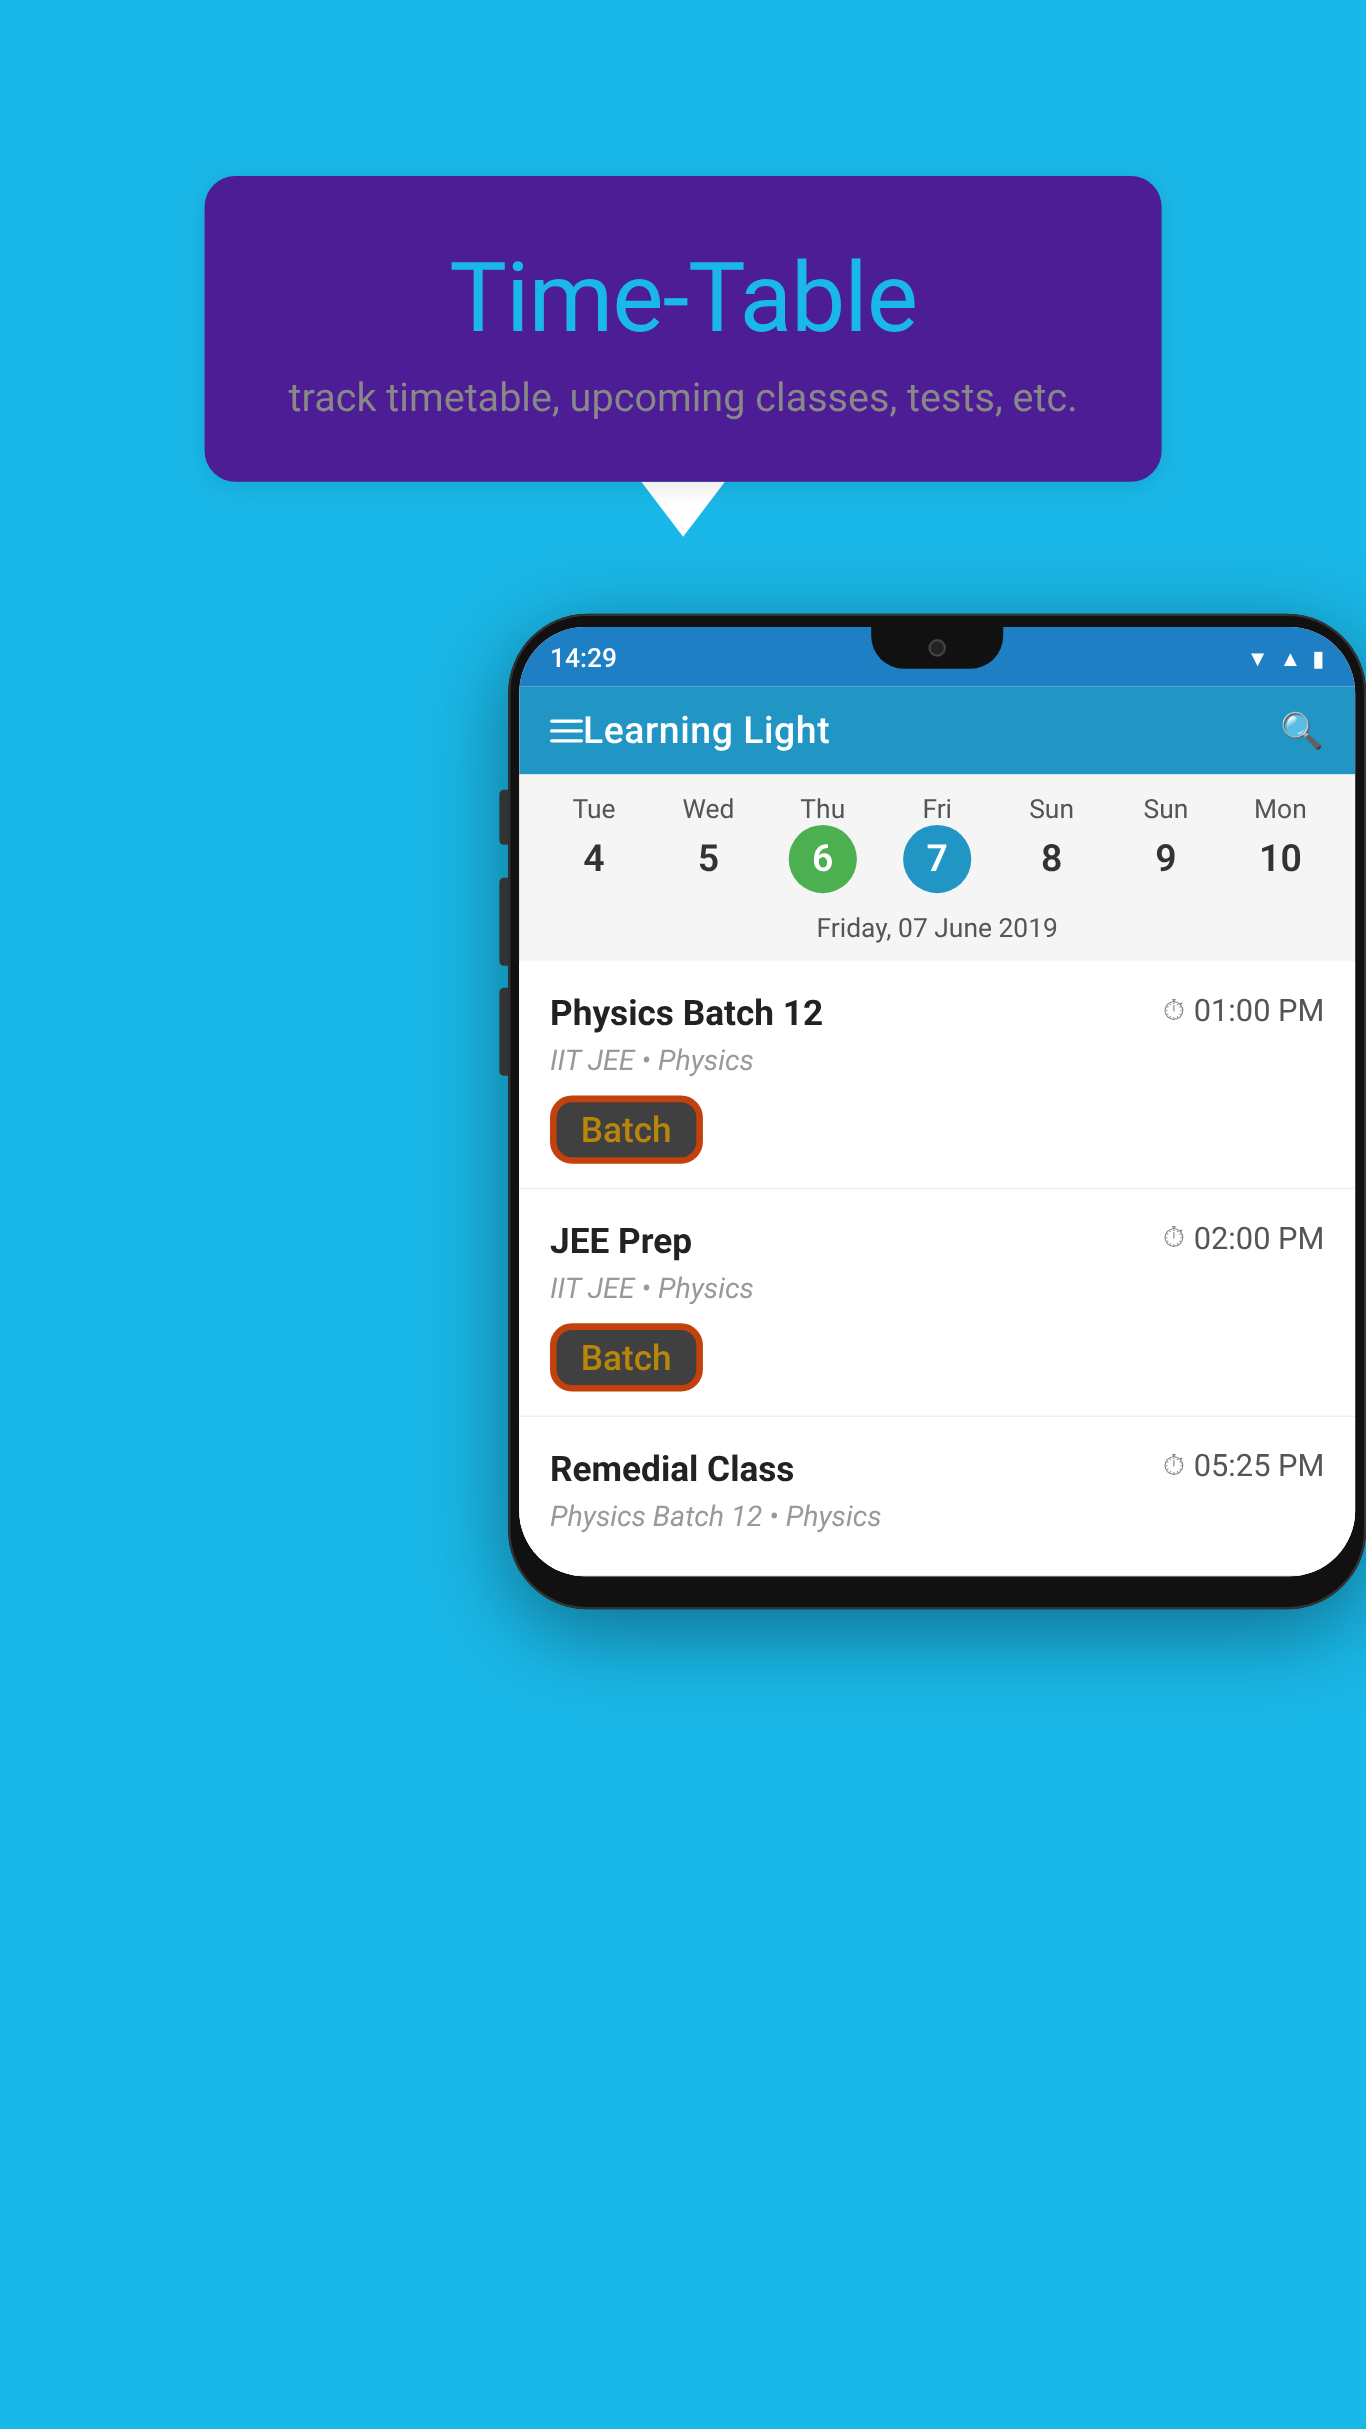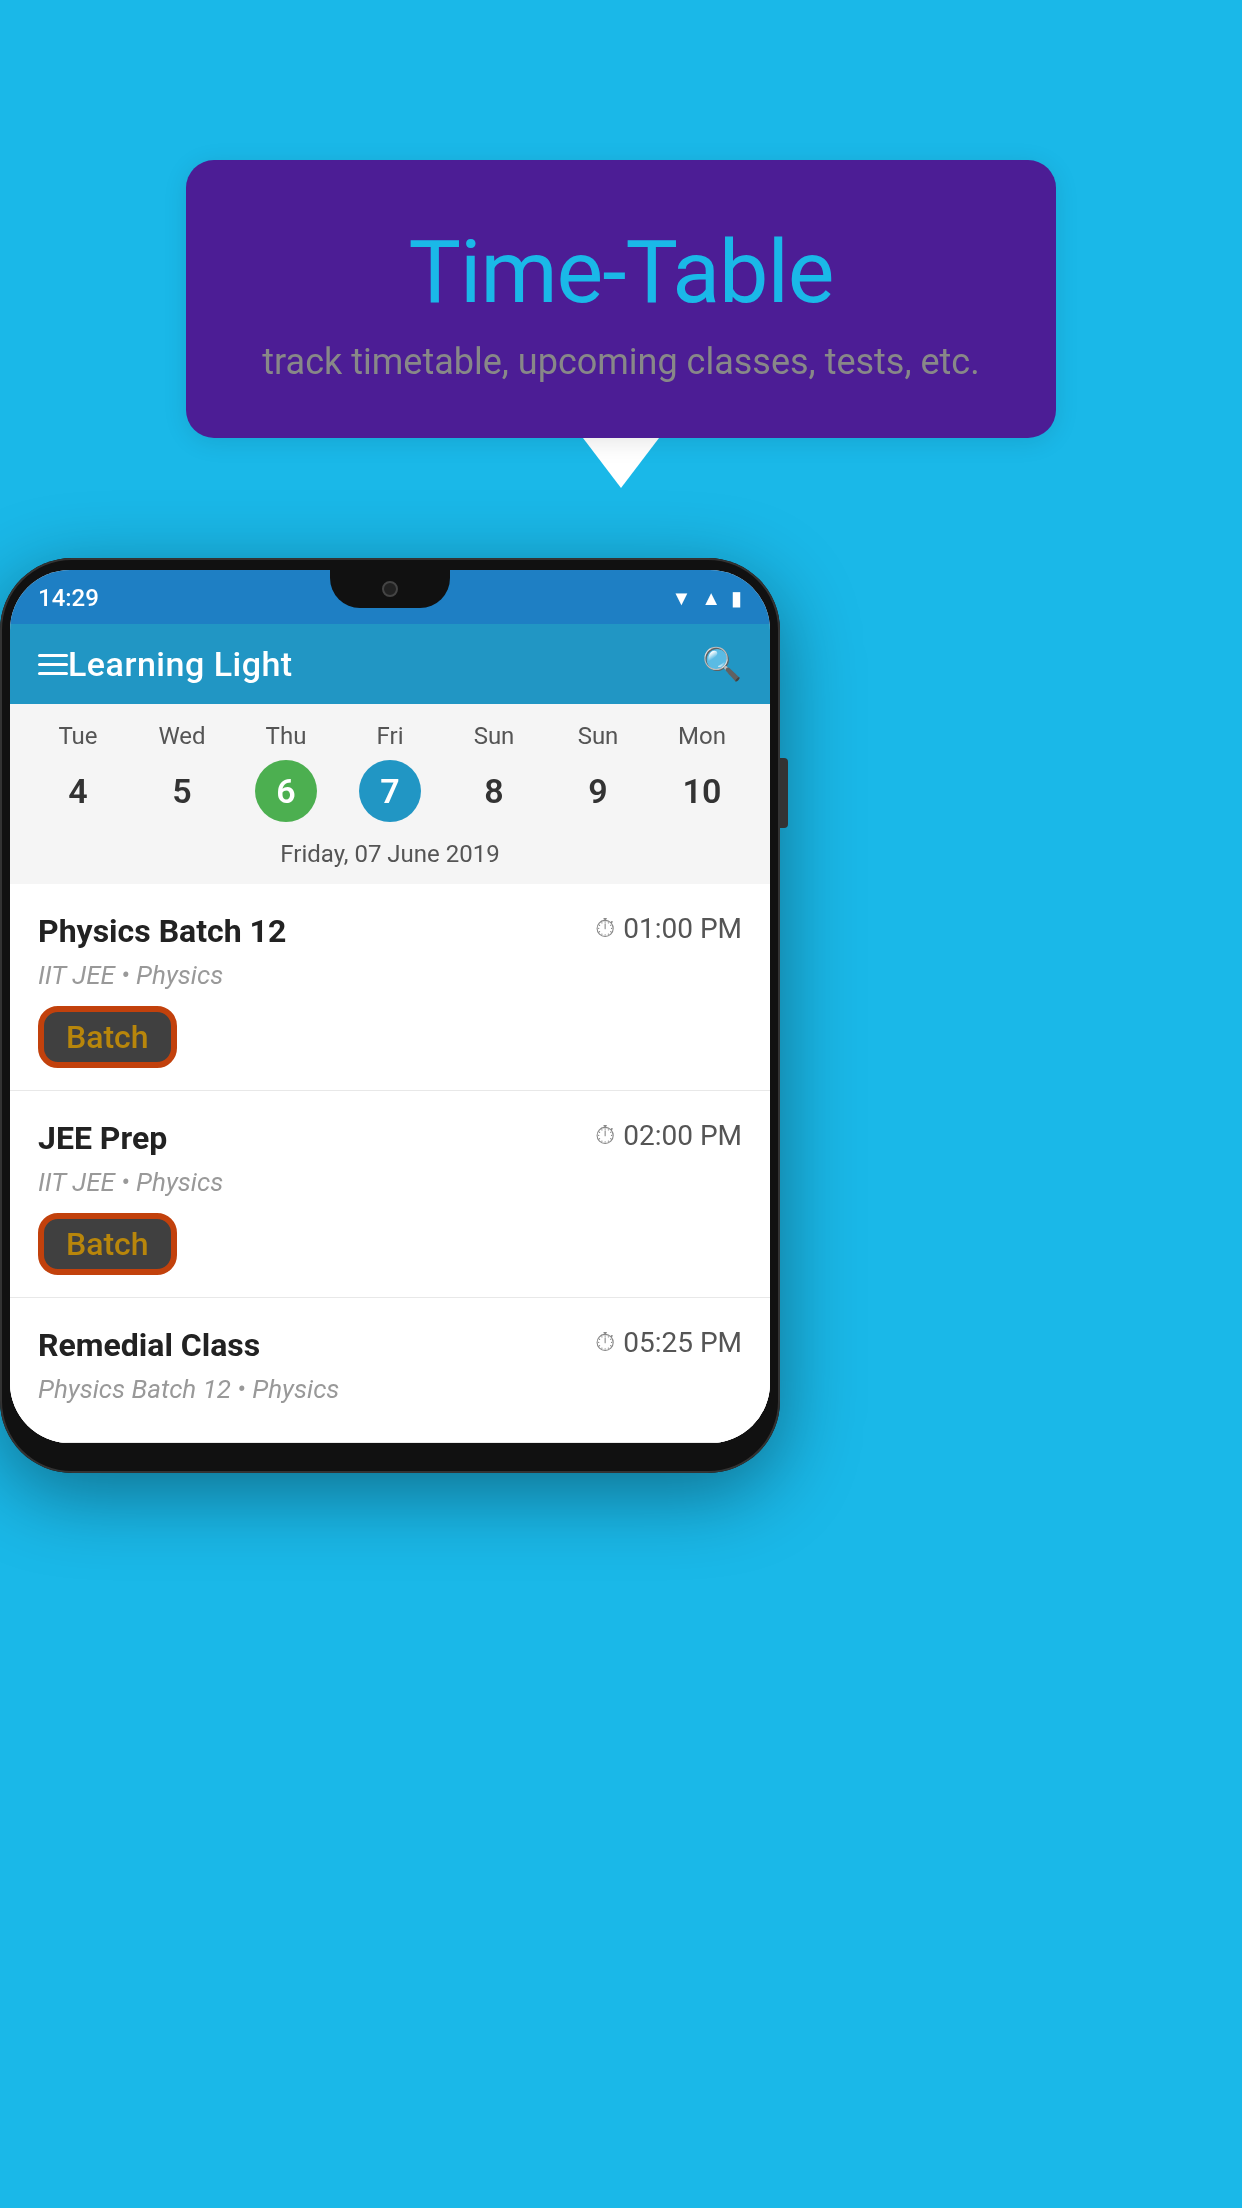--- a/index.html
+++ b/index.html
@@ -50,21 +50,21 @@
       border-left: 38px solid transparent;
       border-right: 38px solid transparent;
       border-top: 50px solid white;
       margin-top: 0px;
     }
 
     
     .phone-wrap {
       margin-top: 70px;
       display: flex;
-      justify-content: flex-start;
+      justify-content: flex-end;
       width: 100%;
       border-radius: 21px;
     }
     .phone {
       width: 780px;
       background: #111;
       border-radius: 72px;
       padding: 12px 10px 30px;
       box-shadow: 0 20px 80px rgba(0,0,0,0.4), inset 0 0 0 2px #333;
       position: relative;
@@ -169,21 +169,20 @@
     }
     .days-row {
       display: flex;
       justify-content: space-around;
       padding: 0 16px 8px;
     }
     .day-col {
       display: flex;
       flex-direction: column;
       align-items: center;
-      gap: 10px;
       width: 90px;
     }
     .day-name {
       font-size: 24px;
       color: #555;
       font-weight: 400;
     }
     .day-num {
       font-size: 34px;
       font-weight: 600;

